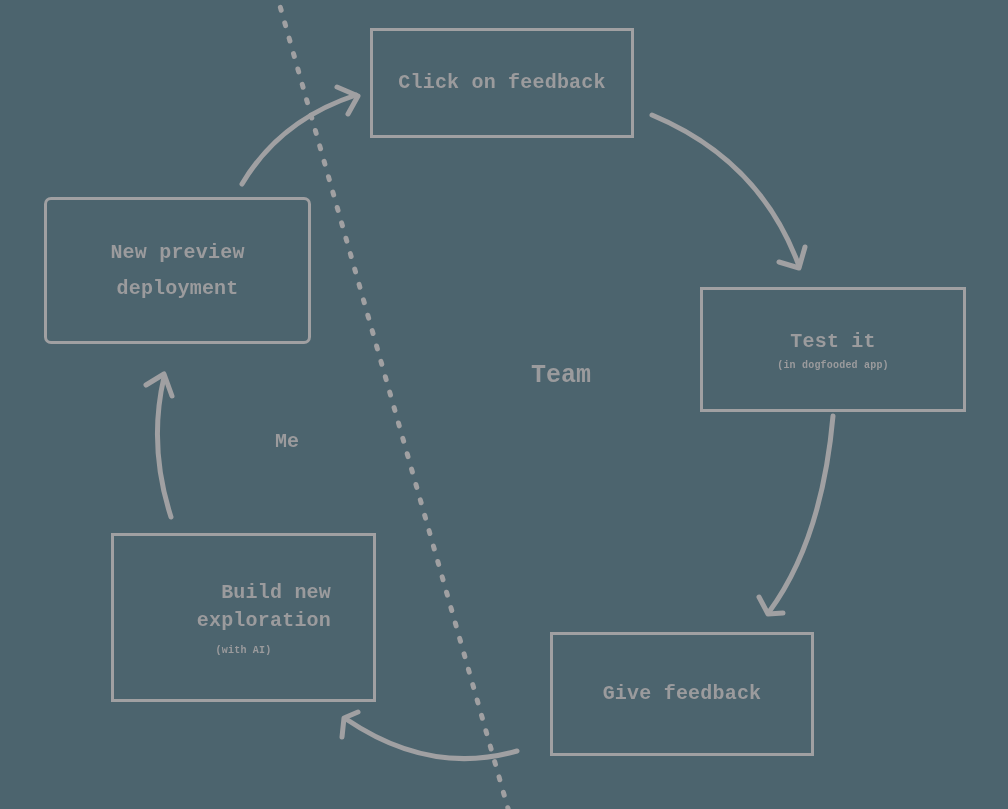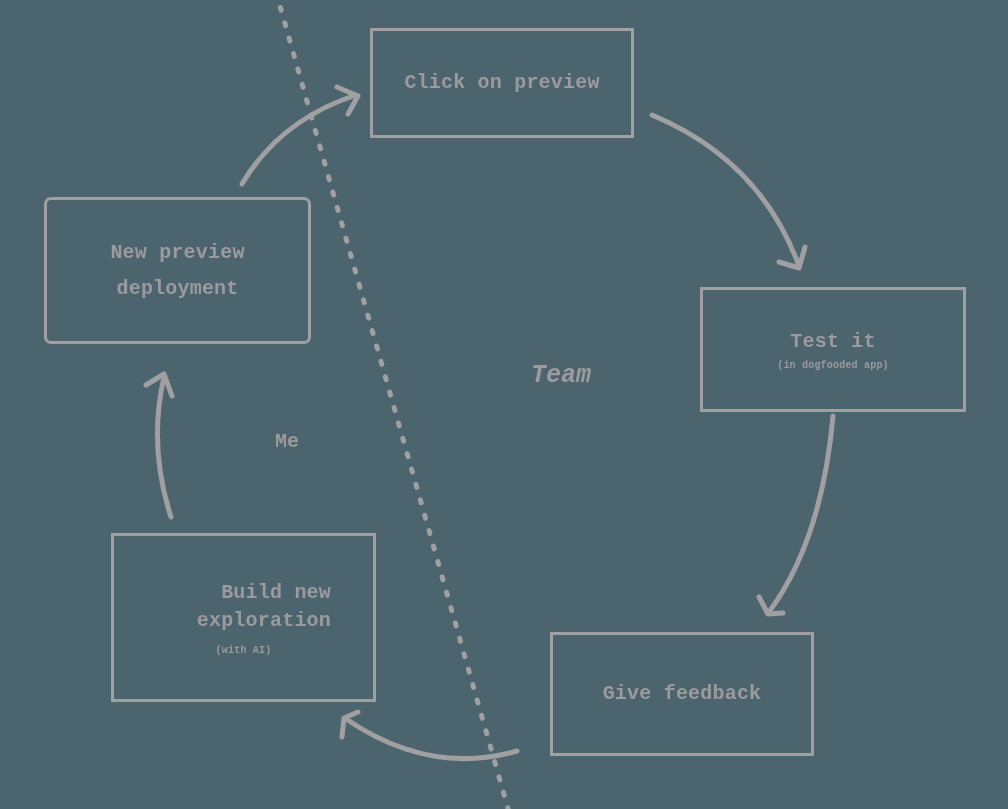--- a/index.html
+++ b/index.html
@@ -56,21 +56,21 @@
   #node-give-feedback   { left: 550px; top: 632px; width: 264px; height: 124px; }
   #node-new-preview .node-label { max-width: 170px; line-height: 1.8; }
   #node-build .node-label { max-width: 175px; }
   #node-build .node-sublabel { margin-top: 10px; }
   #node-test-it .node-sublabel { margin-top: 4px; }
   .region-label {
     position: absolute;
     color: var(--text, #9b9b9d);
     font-weight: bold;
   }
-  #label-team { left: 531px; top: 361px; font-size: 25px; font-style: italic; }
+  #label-team { left: 531px; top: 361px; font-size: 25px; }
   #label-me   { left: 275px; top: 430px; font-size: 20px; }
 </style>
 </head>
 <body>
 
 <div class="canvas">
 
   <svg class="layer" viewBox="0 0 1008 809" xmlns="http://www.w3.org/2000/svg">
 
     <path class="stroke dashed" d="M 276 -8 L 509 812"></path>
@@ -95,21 +95,21 @@
       <path class="stroke" d="M 358 712 L 344 718 L 342 737"></path>
     </g>
 
     <g>
       <path class="stroke" d="M 171 517 Q 148 446 164 377"></path>
       <path class="stroke" d="M 146 385 L 164 374 L 172 396"></path>
     </g>
   </svg>
 
   <div class="node" id="node-click-preview">
-    <div class="node-label">Click on preview</div>
+    <div class="node-label">Click on feedback</div>
   </div>
 
   <div class="node" id="node-new-preview">
     <div class="node-label">New preview deployment</div>
   </div>
 
   <div class="node" id="node-test-it">
     <div class="node-label">Test it</div>
     <div class="node-sublabel">(in dogfooded app)</div>
   </div>

